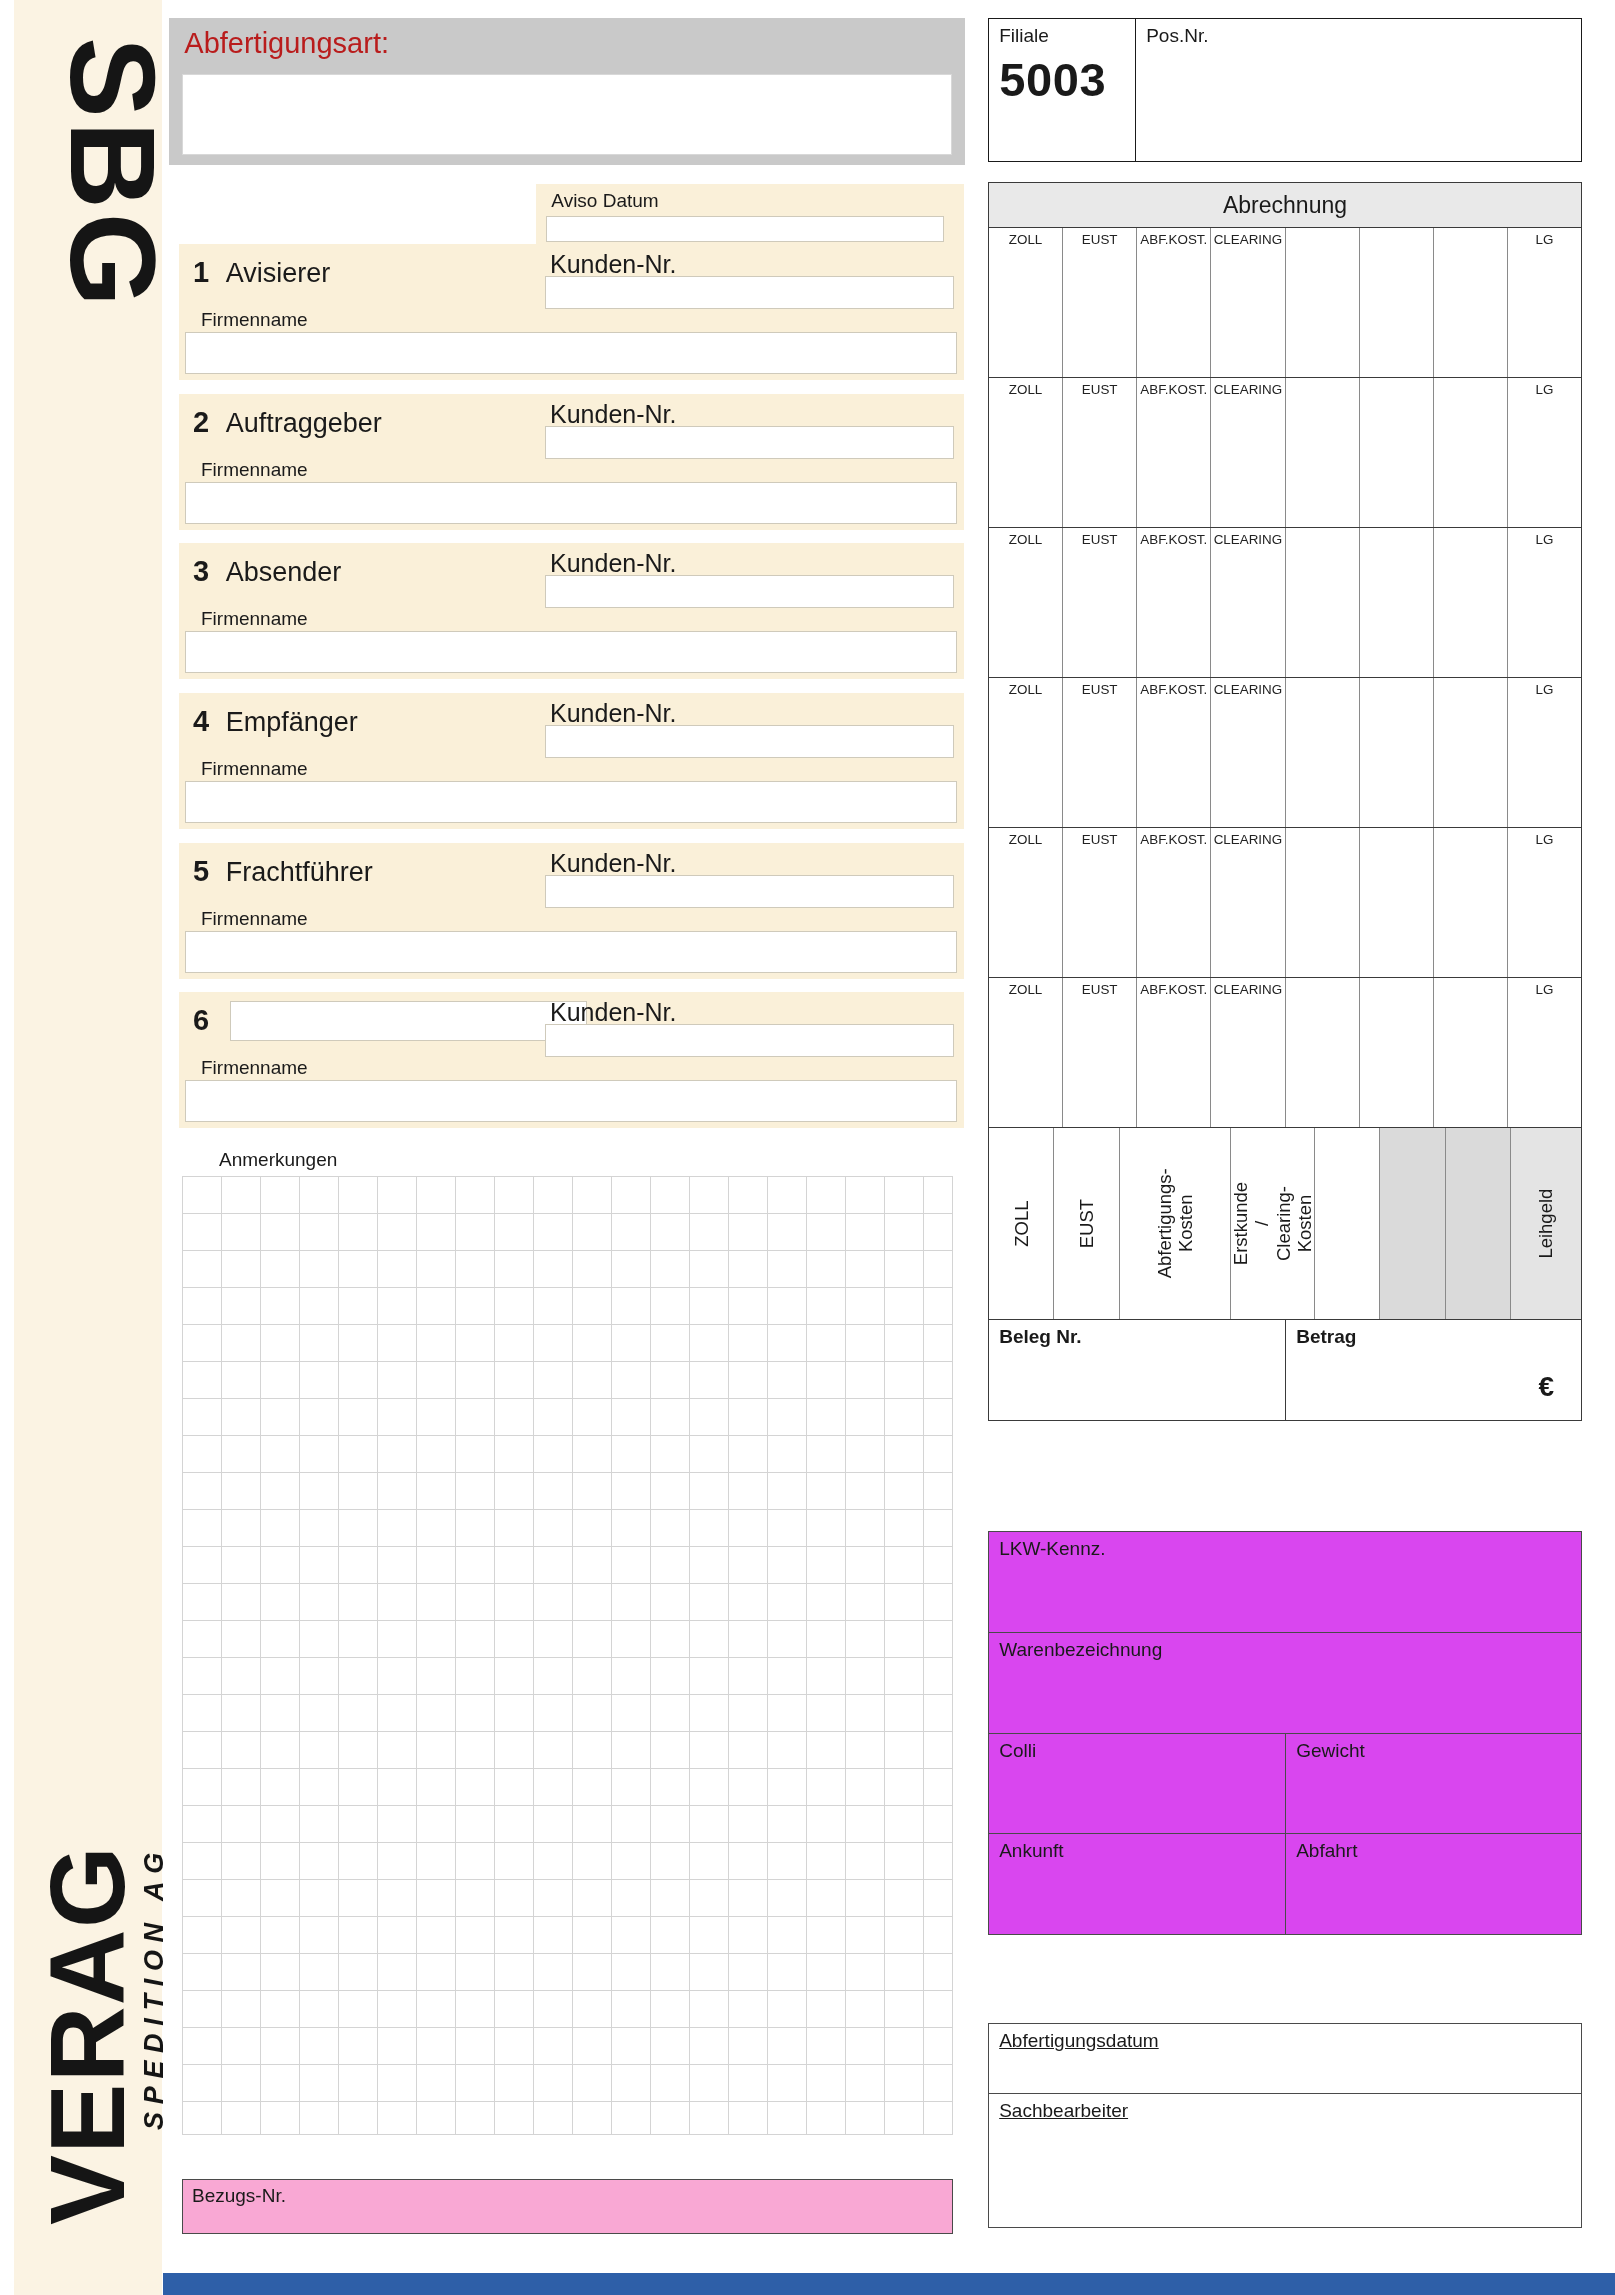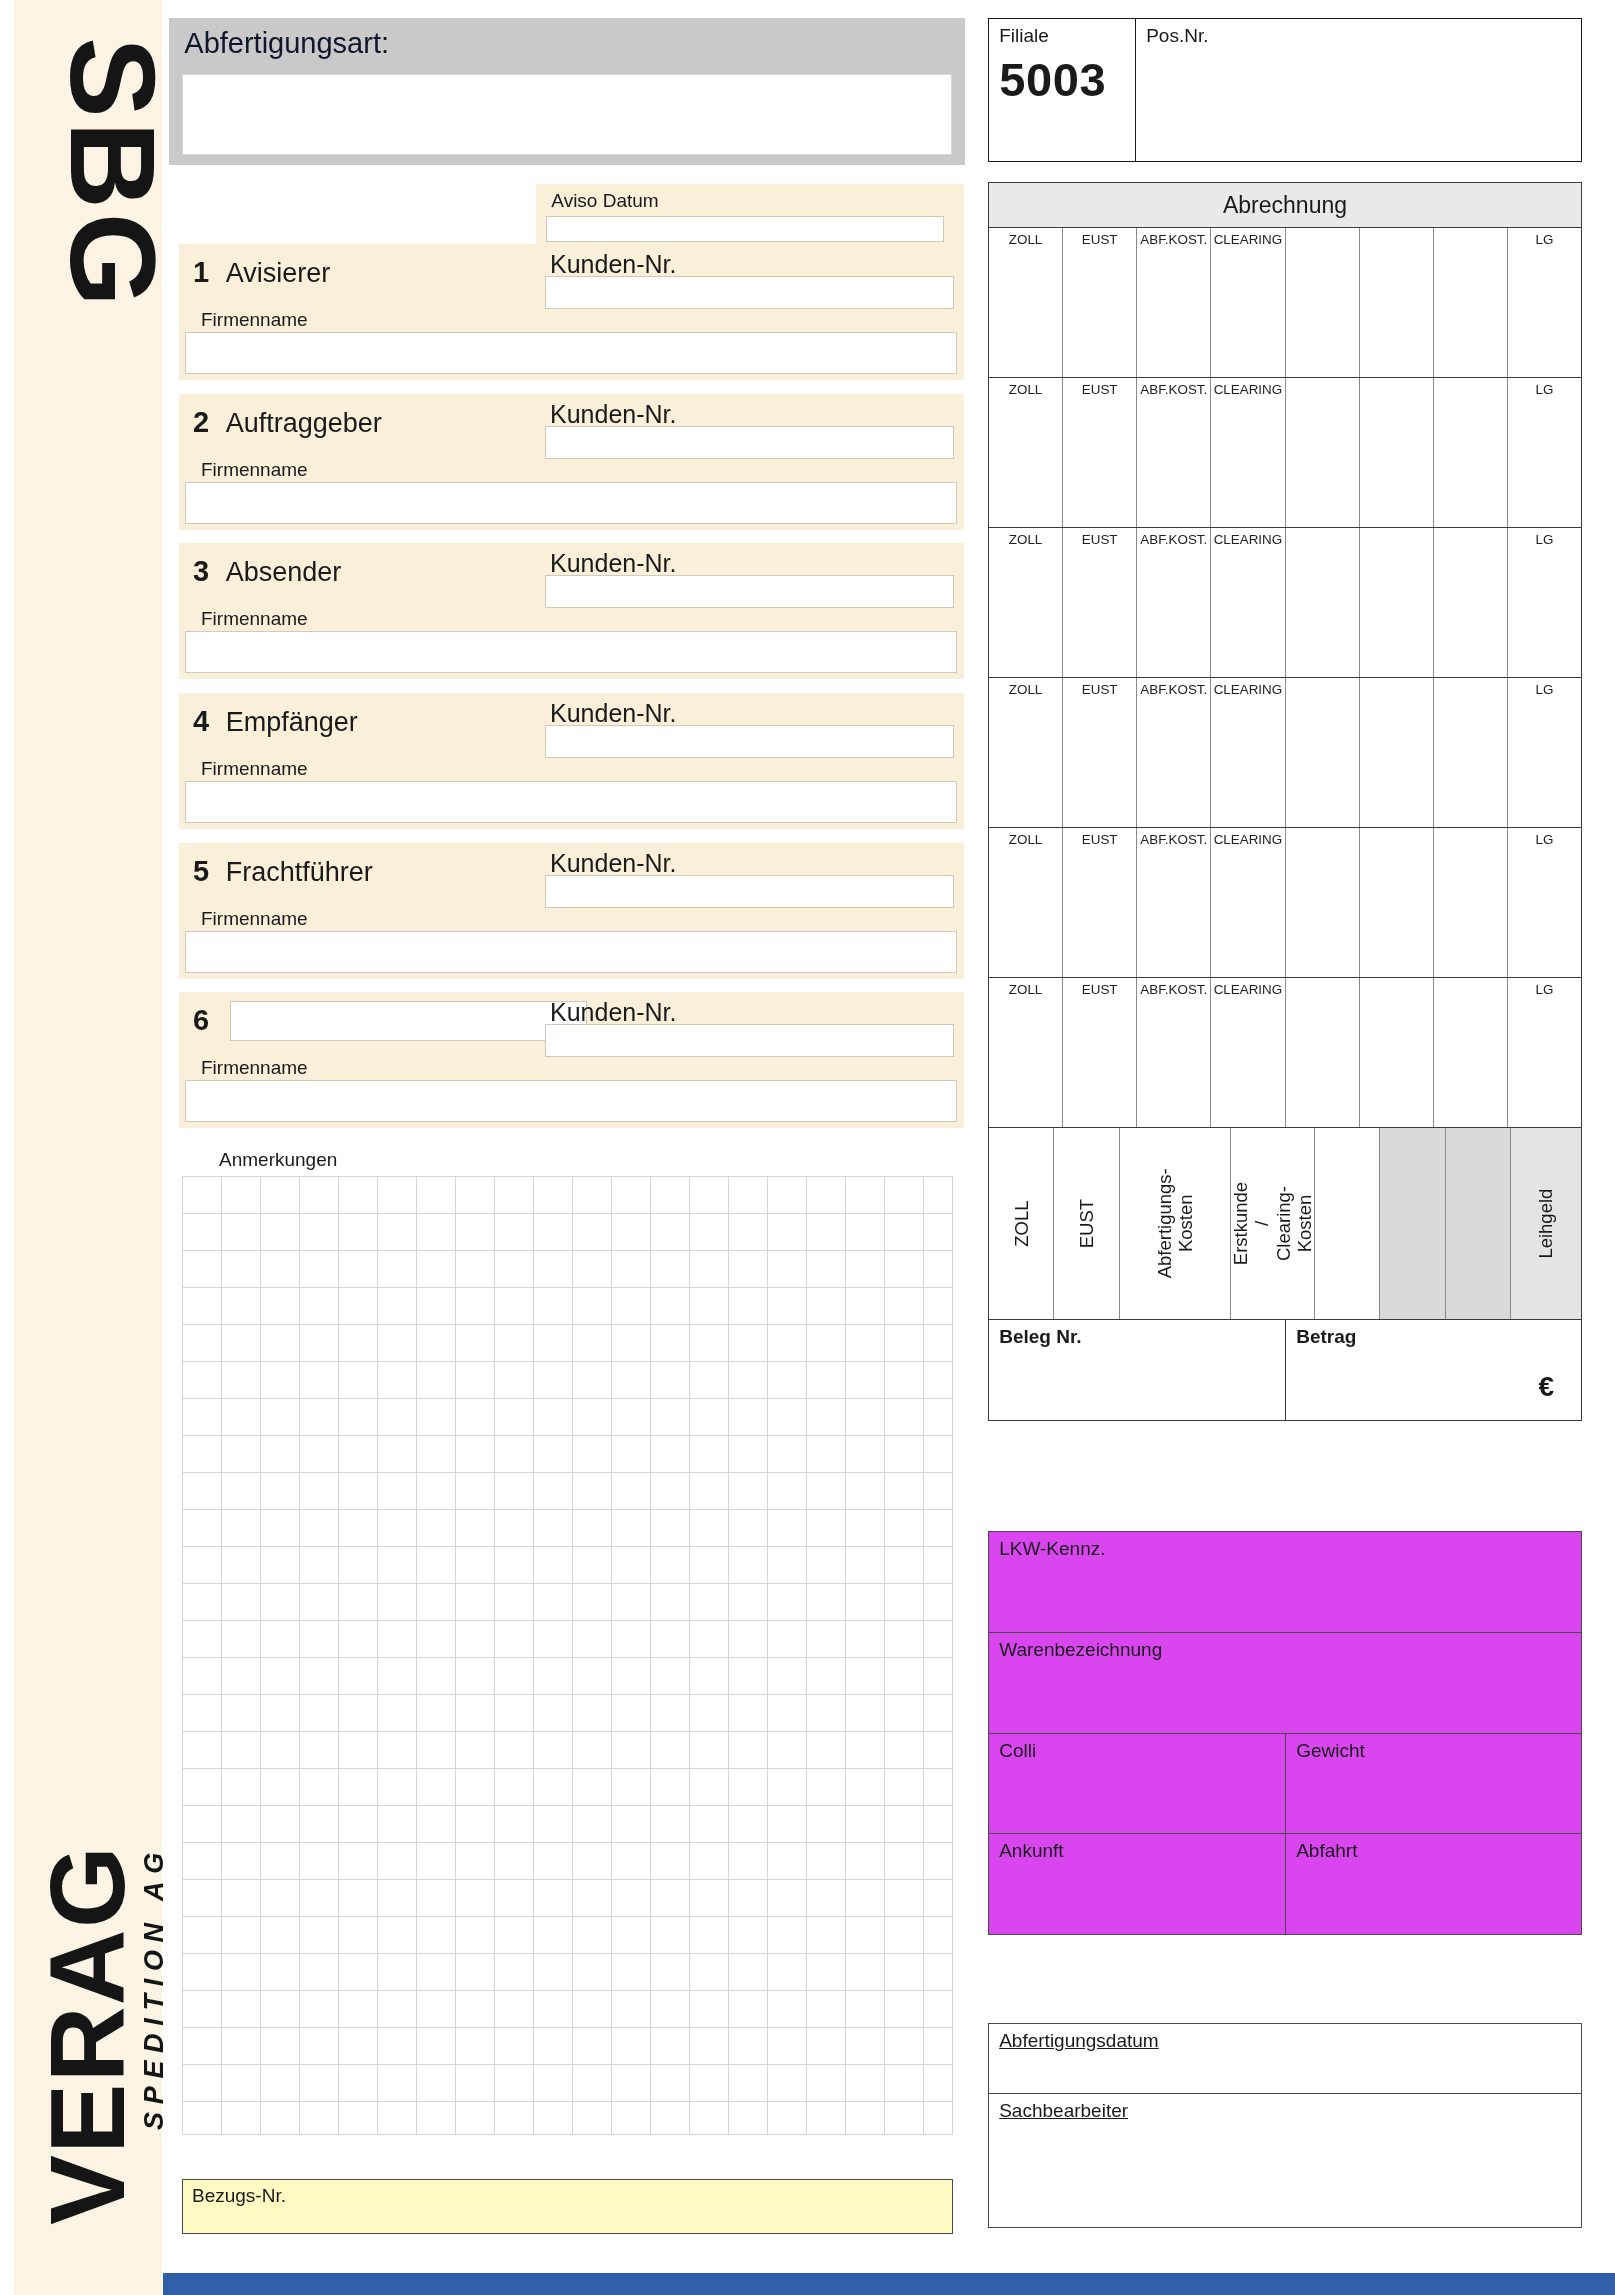--- a/index.html
+++ b/index.html
@@ -20,21 +20,21 @@
   .verag-wrap {
     position:absolute; left:27px; top:2225px;
     transform:rotate(-90deg); transform-origin:top left;
     white-space:nowrap; text-align:right;
   }
   .verag-main { font-size:105px; font-weight:bold; letter-spacing:1.3px; line-height:0.9; color:#151515; }
   .verag-sub  { font-size:27px; font-weight:bold; font-style:italic; letter-spacing:7.7px; color:#151515; margin-top:3.8px; }
 
   
   .gray-box { position:absolute; left:169px; top:18px; width:796px; height:147px; background:#C9C9C9; }
-  .gray-box-label { position:absolute; left:15.3px; top:9px; font-size:29px; color:#0f172a; }
+  .gray-box-label { position:absolute; left:15.3px; top:9px; font-size:29px; color:#b91c1c; }
   .abfertigungsart-input { position:absolute; left:12.8px; top:56px; width:770px; height:81px; background:#ffffff; border:0.6px solid #d8d8d8; }
 
   .filiale-box { position:absolute; left:988px; top:18px; width:594px; height:144px; background:#fff; border:1.9px solid #1a1a1a; display:flex; }
   .filiale-cell { width:147px; border-right:1.9px solid #1a1a1a; padding:6.4px 10.2px; }
   .posnr-cell { flex:1; padding:6.4px 10.2px; }
   .small-label { font-size:19px; color:#1a1a1a; }
   .filiale-value { font-size:47px; font-weight:bold; margin-top:5.1px; letter-spacing:0.6px; }
 
   
   .aviso-block { position:absolute; left:536px; top:184px; width:428px; height:61px; background:#FAF0D9; }
@@ -89,21 +89,21 @@
   .lkw-split:last-child { border-bottom:none; }
   .split-cell { width:297px; border-right:1.3px solid #4a4a4a; padding:6.4px 10.2px; font-size:19px; }
   .split-cell:last-child { border-right:none; flex:1; }
 
   
   .proc-box { position:absolute; left:988px; top:2023px; width:594px; background:#fff; border:1.3px solid #4a4a4a;text-decoration:underline; }
   .proc-row1 { height:70px; border-bottom:1.3px solid #4a4a4a; padding:6.4px 10.2px; font-size:19px; }
   .proc-row2 { height:133px; padding:6.4px 10.2px; font-size:19px; }
 
   
-  .bezugs-box { position:absolute; left:182px; top:2179px; width:771px; height:55px; background:#fef9c3; border:1.3px solid #4a4a4a; padding:5.1px 9px; font-size:19px; }
+  .bezugs-box { position:absolute; left:182px; top:2179px; width:771px; height:55px; background:#f9a8d4; border:1.3px solid #4a4a4a; padding:5.1px 9px; font-size:19px; }
   .blue-bar { position:absolute; left:163px; top:2273px; width:1453px; height:22.4px; background:#2E5FA8; }
 </style>
 </head>
 <body>
 
 <div class="page">
 
   <div class="left-strip">
     <div class="sbg-logo">SBG</div>
     <div class="verag-wrap">

